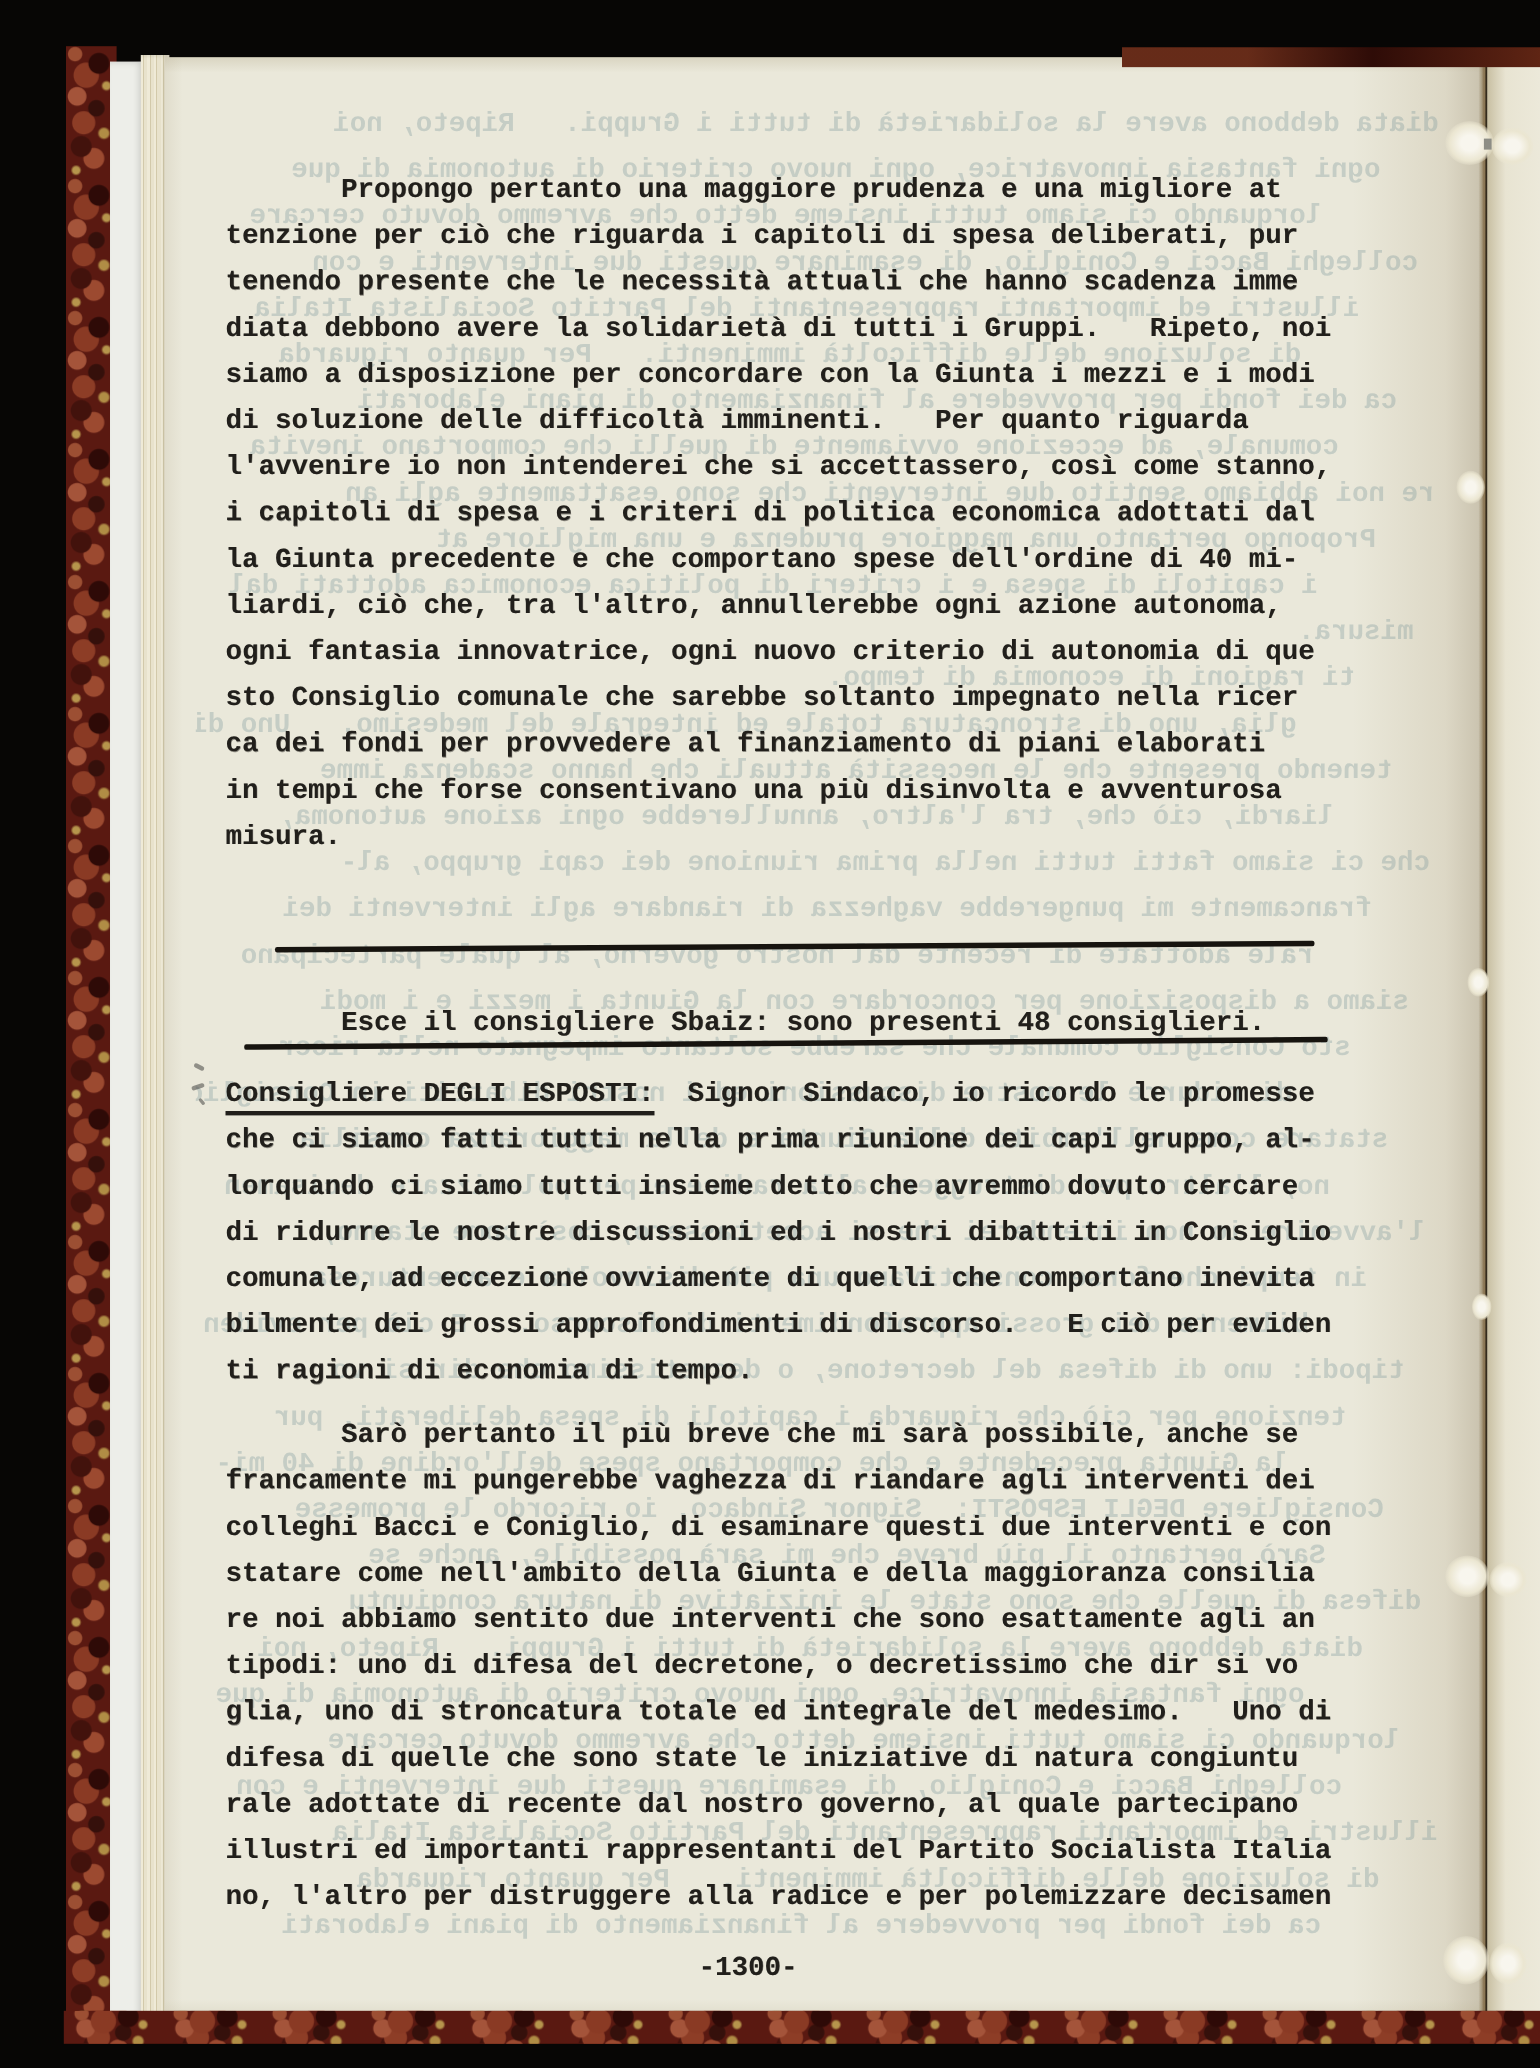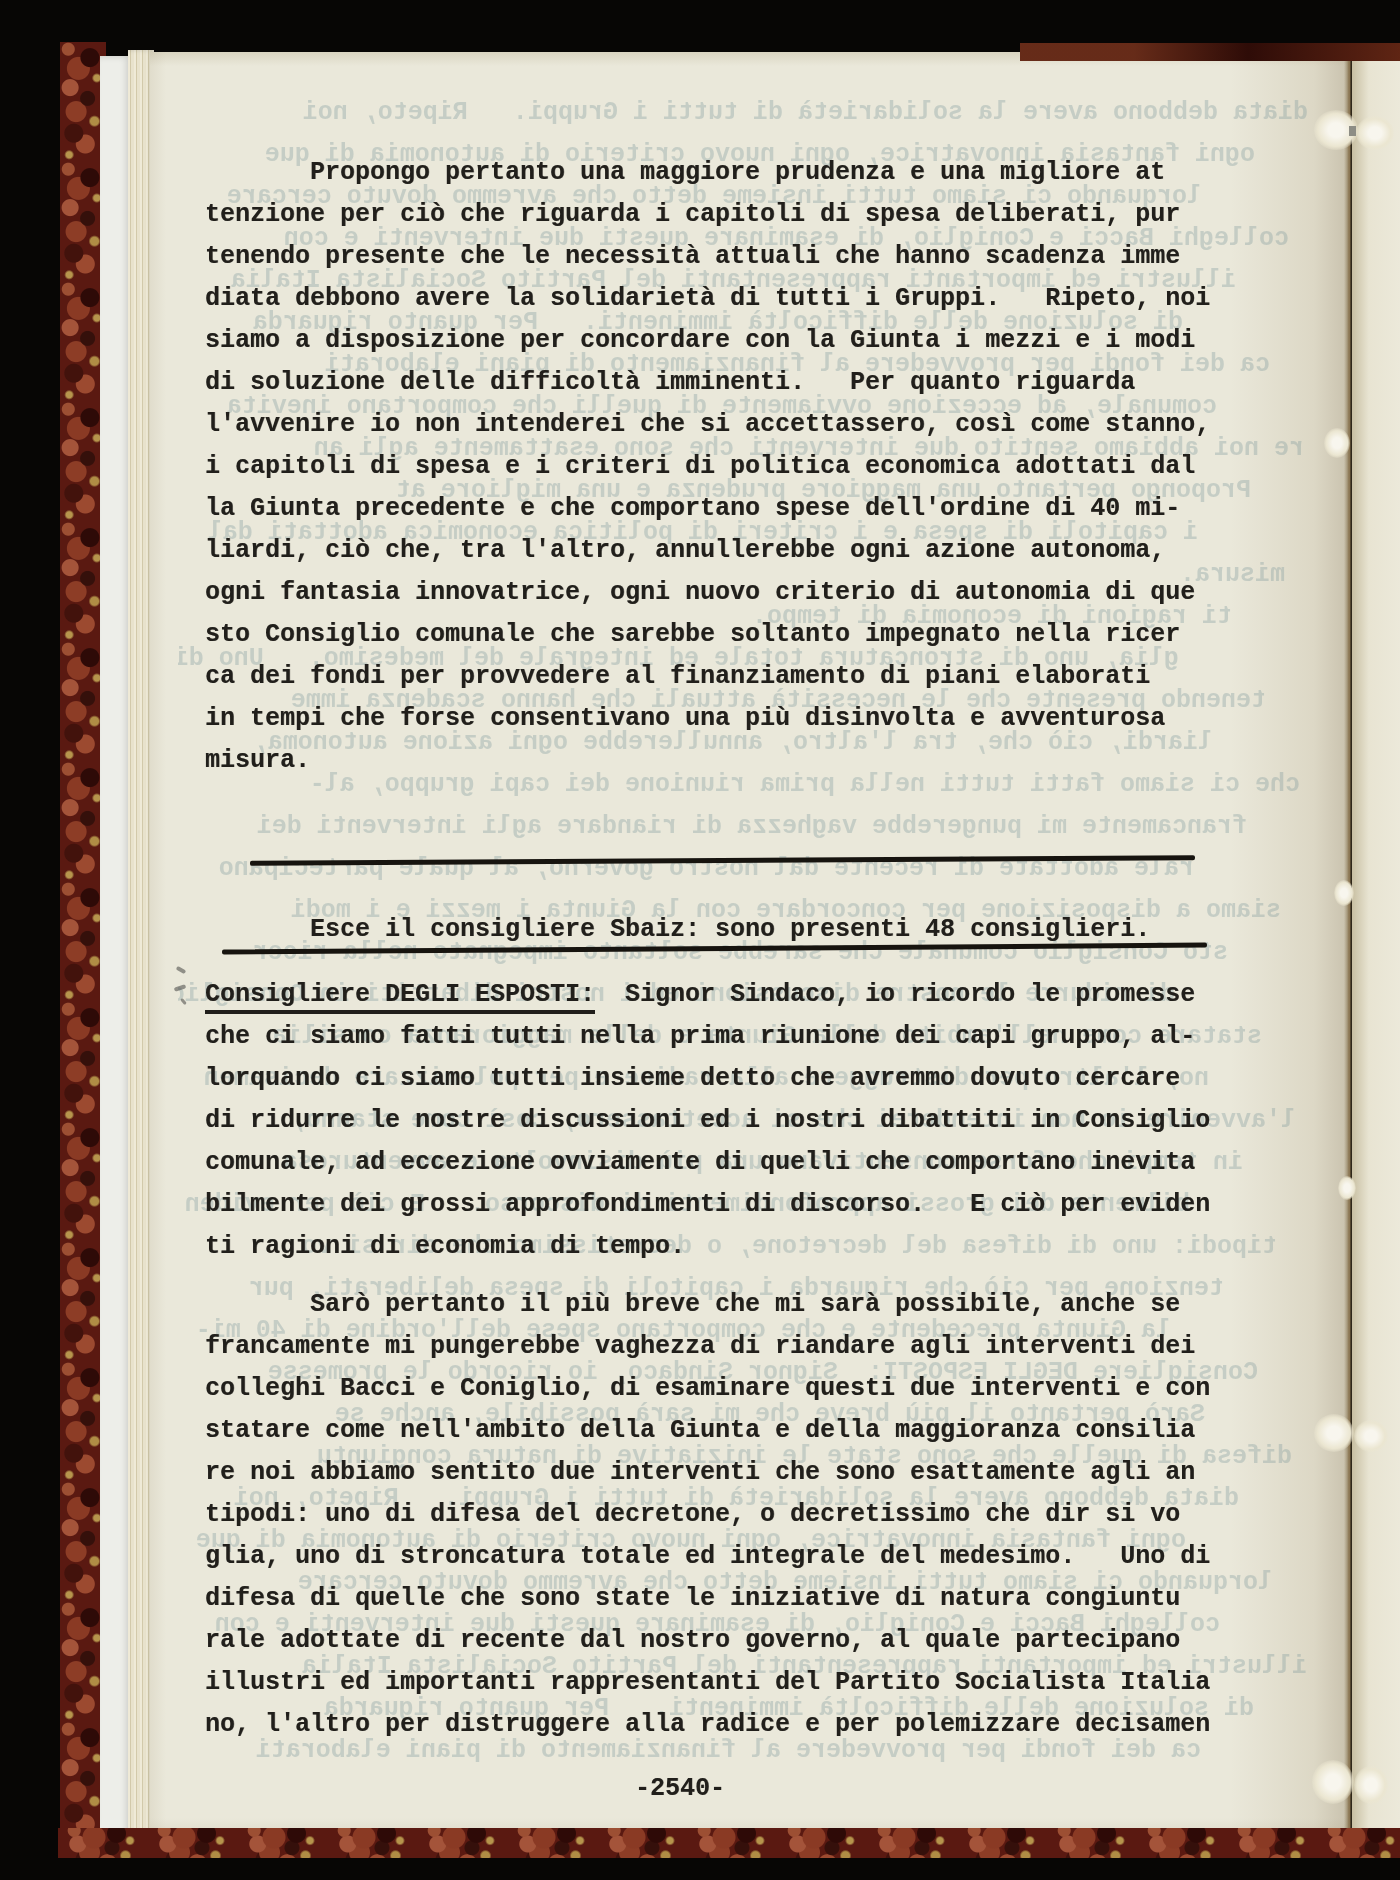--- a/index.html
+++ b/index.html
@@ -169,21 +169,21 @@
         <div class="line">statare come nell'ambito della Giunta e della maggioranza consili<span class="trail">a</span></div>
         <div class="line">re noi abbiamo sentito due interventi che sono esattamente agli a<span class="trail">n</span></div>
         <div class="line">tipodi: uno di difesa del decretone, o decretissimo che dir si v<span class="trail">o</span></div>
         <div class="line">glia, uno di stroncatura totale ed integrale del medesimo.   Uno di</div>
         <div class="line">difesa di quelle che sono state le iniziative di natura congiunt<span class="trail">u</span></div>
         <div class="line">rale adottate di recente dal nostro governo, al quale partecipano</div>
         <div class="line">illustri ed importanti rappresentanti del Partito Socialista Itali<span class="trail">a</span></div>
         <div class="line">no, l'altro per distruggere alla radice e per polemizzare decisame<span class="trail">n</span></div>
       </div>
 
-    <div class="pagenum text">-2540-</div>
+    <div class="pagenum text">-1300-</div>
 
     <div class="smudge smudge-1"></div>
     <div class="smudge smudge-2"></div>
     <div class="smudge smudge-3"></div>
   </div>
 
   <div class="gutter"></div>
   <div class="right-page"></div>
 
   <div class="pucker" style="left:1314px;top:110px;width:44px;height:40px;"></div>

